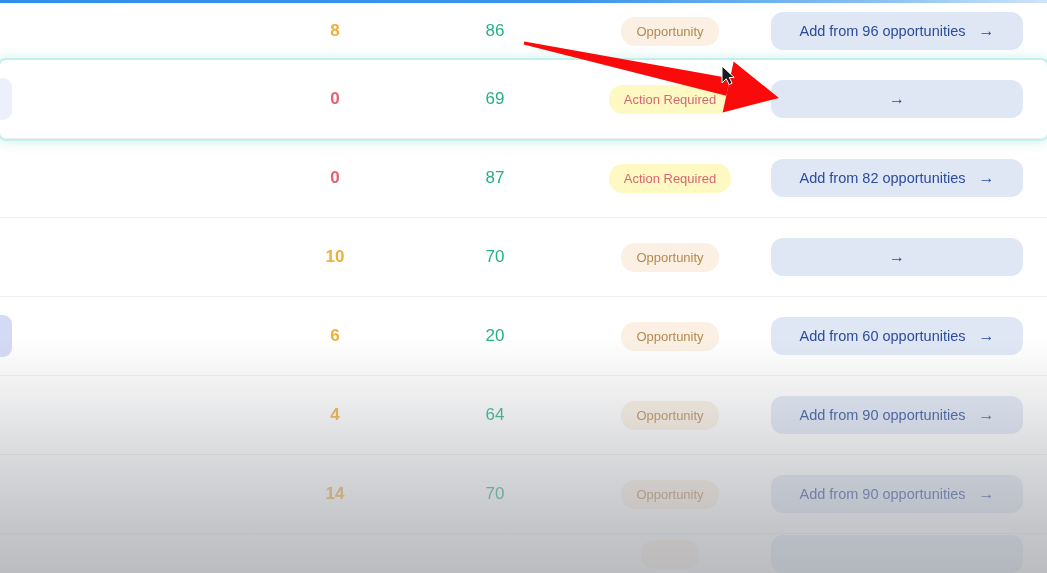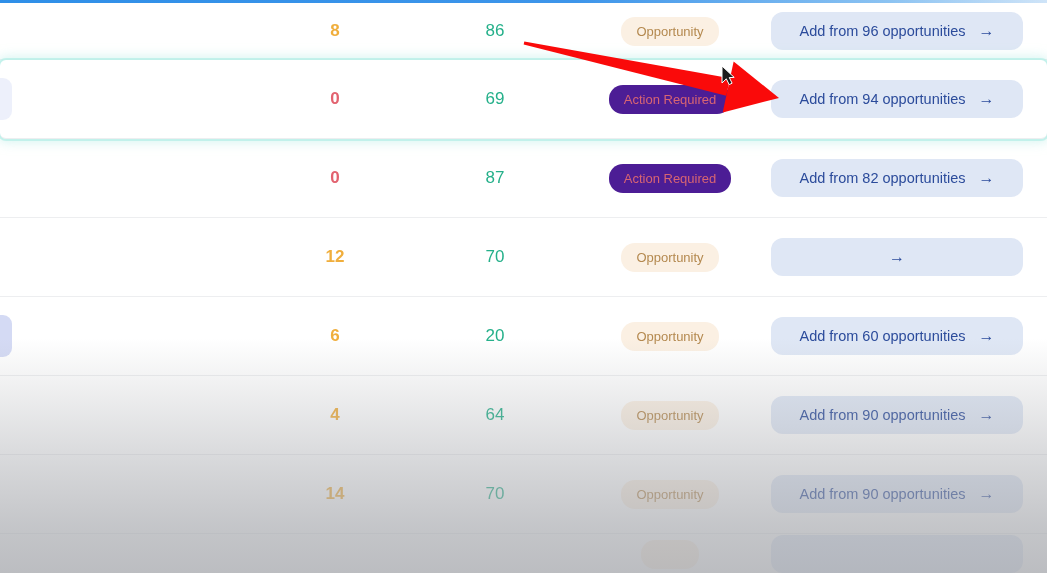--- a/index.html
+++ b/index.html
@@ -62,21 +62,21 @@
   }
   .badge {
     display:inline-block;
     padding:8px 15px 8px;
     border-radius:14px;
     font-size:13px;
     line-height:1;
     white-space:nowrap;
   }
   .badge.opportunity { background:#fbf0e3; color:#b4894f; }
-  .badge.action      { background:#4c1d95; color:#d86572; }
+  .badge.action      { background:#fef9c3; color:#d86572; }
 
   .cell-action { position:absolute; left:771px; width:252px; }
   .add-btn {
     width:252px; height:38px;
     background:#dfe7f5;
     border:none; border-radius:12px;
     color:#2b4b9b;
     font-family:"Liberation Sans", sans-serif;
     font-size:14.5px;
     display:flex; align-items:center; justify-content:center;
@@ -123,40 +123,39 @@
       </div>
       <div class="row highlight">
         <div class="left-chip faint"></div>
         <div class="cell-num1 zero">0</div>
         <div class="cell-num2">69</div>
         <div class="cell-badge">
           <span class="badge action">Action Required</span>
         </div>
         <div class="cell-action">
           <button class="add-btn">
-            <span>Add from 94 opportunities</span>
             <span class="arrow-glyph">→</span>
           </button>
         </div>
       </div>
       <div class="row">
         <div class="cell-num1 zero">0</div>
         <div class="cell-num2">87</div>
         <div class="cell-badge">
           <span class="badge action">Action Required</span>
         </div>
         <div class="cell-action">
           <button class="add-btn">
             <span>Add from 82 opportunities</span>
             <span class="arrow-glyph">→</span>
           </button>
         </div>
       </div>
       <div class="row">
-        <div class="cell-num1">12</div>
+        <div class="cell-num1">10</div>
         <div class="cell-num2">70</div>
         <div class="cell-badge">
           <span class="badge opportunity">Opportunity</span>
         </div>
         <div class="cell-action">
           <button class="add-btn">
             <span class="arrow-glyph">→</span>
           </button>
         </div>
       </div>

